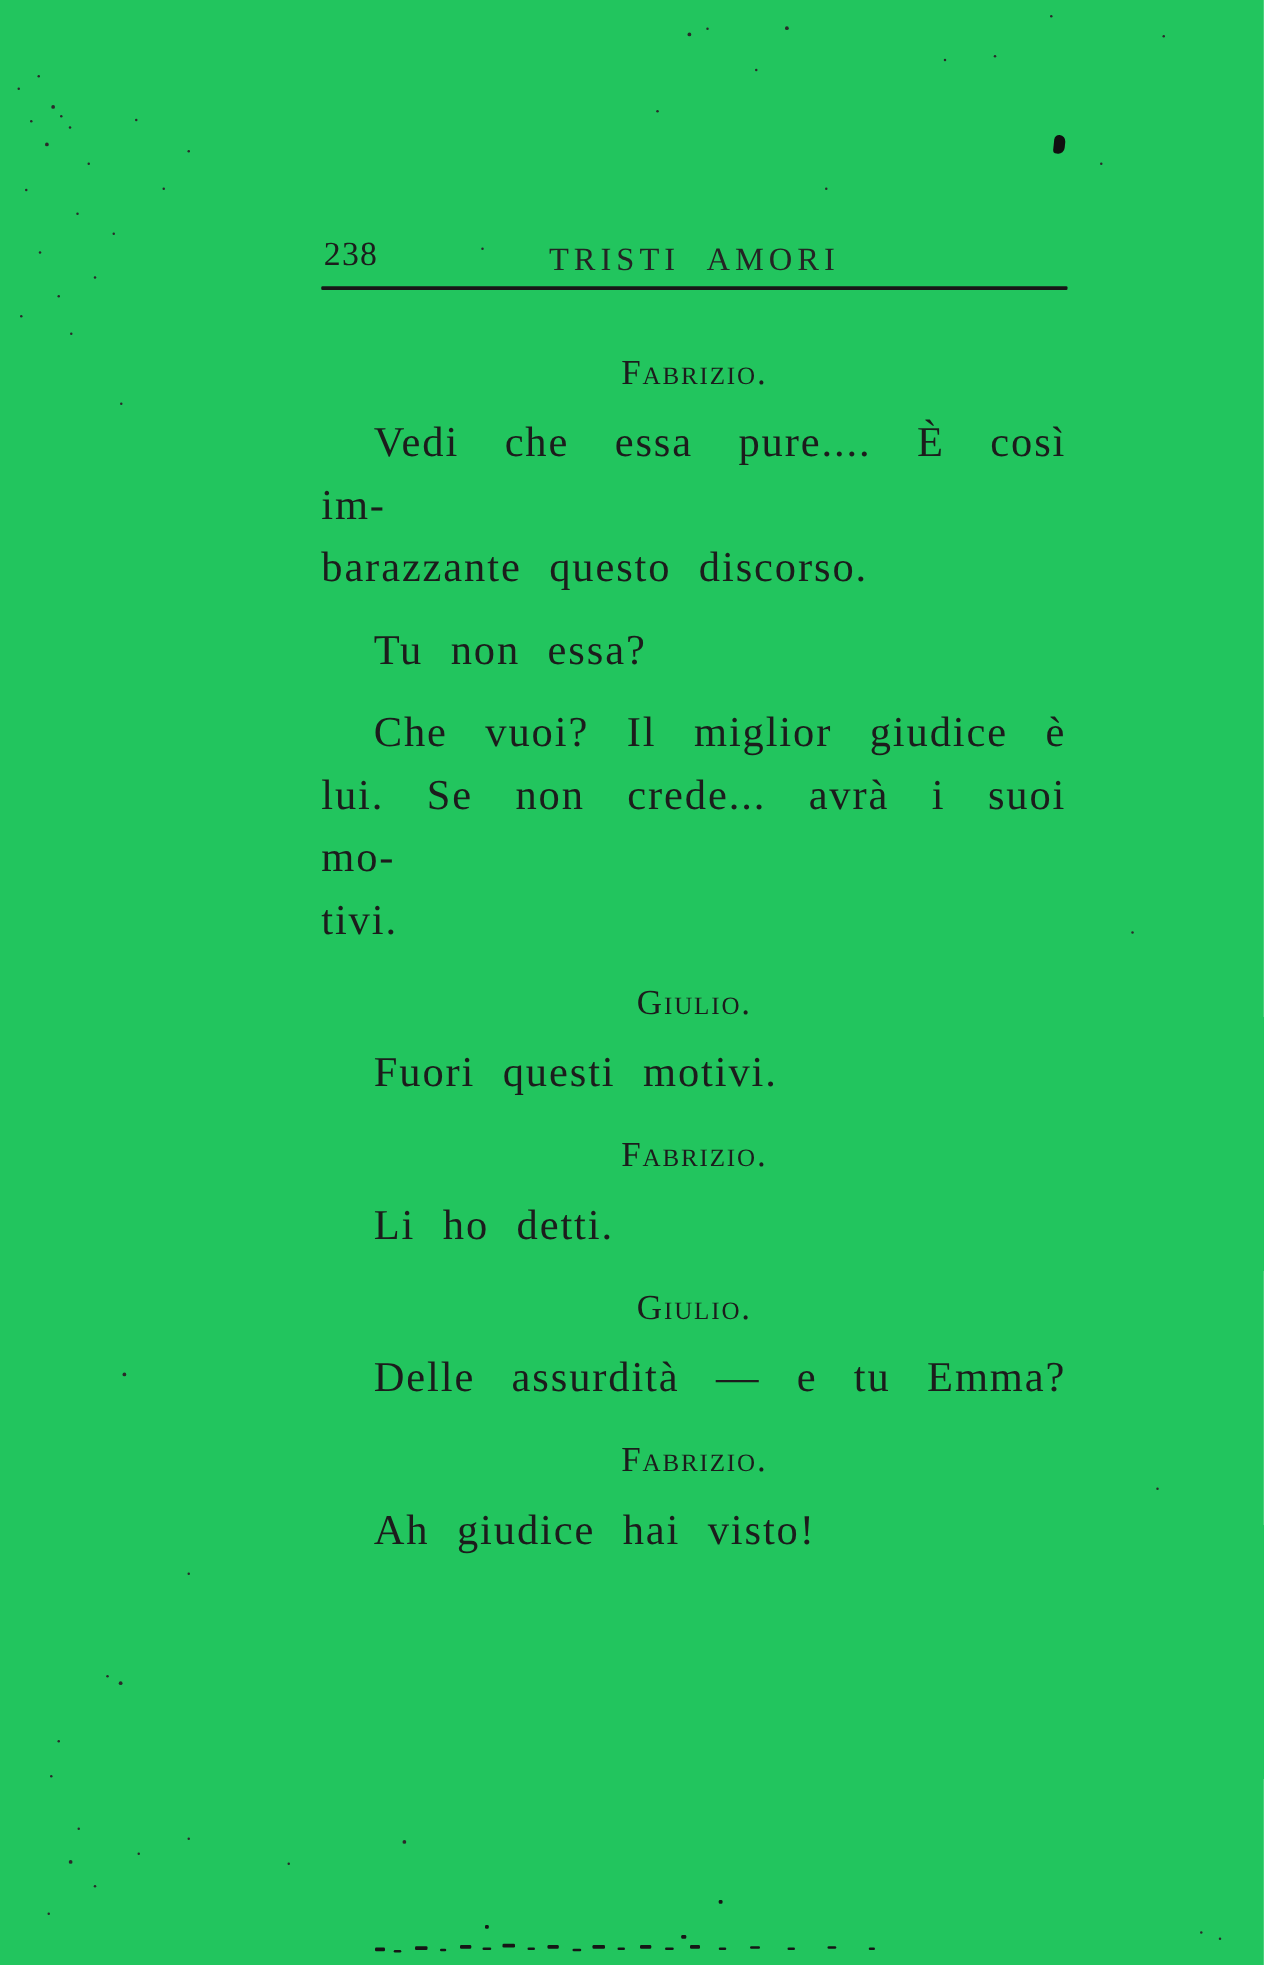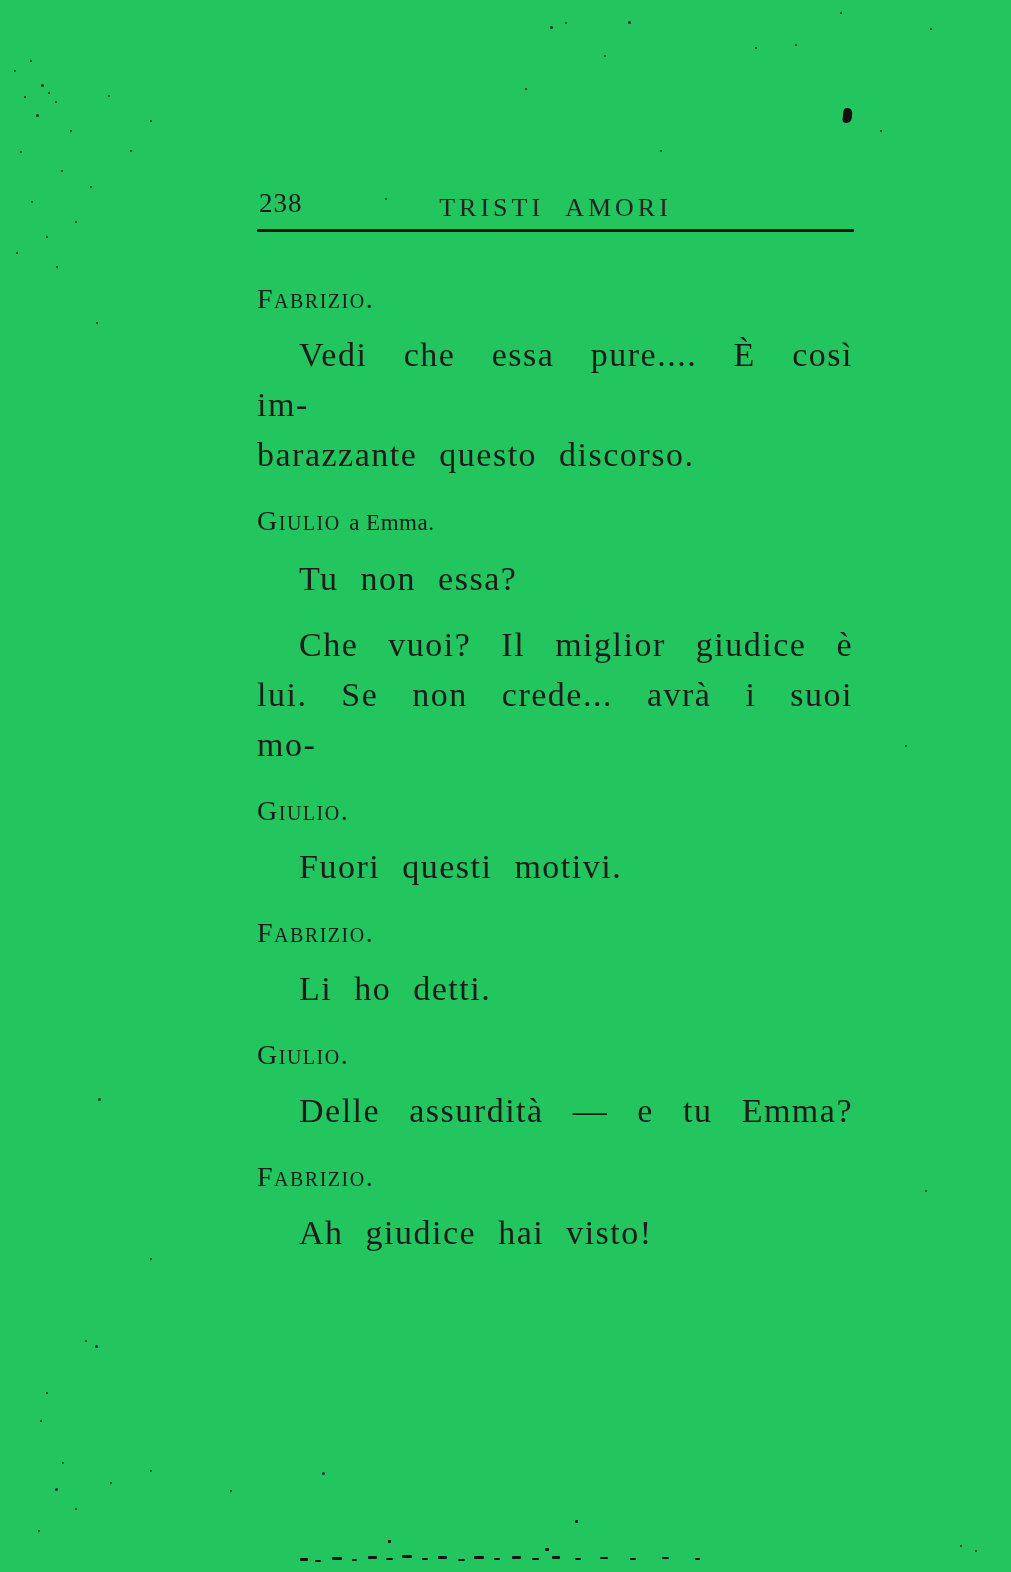--- a/index.html
+++ b/index.html
@@ -36,20 +36,21 @@
     word-spacing: 12px;
     color: #242424;
   }
   .header-rule {
     margin-top: 13px;
     height: 3px;
     background: #171717;
     border-radius: 1px;
   }
   .speaker-heading {
+    text-align: center;
     font-size: 28px;
     line-height: 30px;
     margin-top: 26px;
     letter-spacing: 1.5px;
     white-space: nowrap;
   }
   .speaker-heading.first { margin-top: 52px; }
   .speaker-name { font-variant: small-caps; }
   .stage-direction { font-size: 23px; letter-spacing: 0.5px; }
   .para {
@@ -103,31 +104,28 @@
     <div class="header-rule"></div>
 
     <div class="speaker-heading first">
       <span class="speaker-name">Fabrizio.</span>
     </div>
     <p class="para">
       <span class="line indent full">Vedi che essa pure.... È così im-</span>
       <span class="line">barazzante questo discorso.</span>
     </p>
 
-    <div class="speaker-heading">
-      <span class="speaker-name">Giulio</span>
-      <span class="stage-direction">a Emma.</span>
-    </div>
     <p class="para">
       <span class="line indent">Tu non essa?</span>
     </p>
 
     <p class="para">
       <span class="line indent full">Che vuoi? Il miglior giudice è</span>
       <span class="line full">lui. Se non crede... avrà i suoi mo-</span>
+      <span class="line">tivi.</span>
     </p>
 
     <div class="speaker-heading">
       <span class="speaker-name">Giulio.</span>
     </div>
     <p class="para">
       <span class="line indent">Fuori questi motivi.</span>
     </p>
 
     <div class="speaker-heading">

